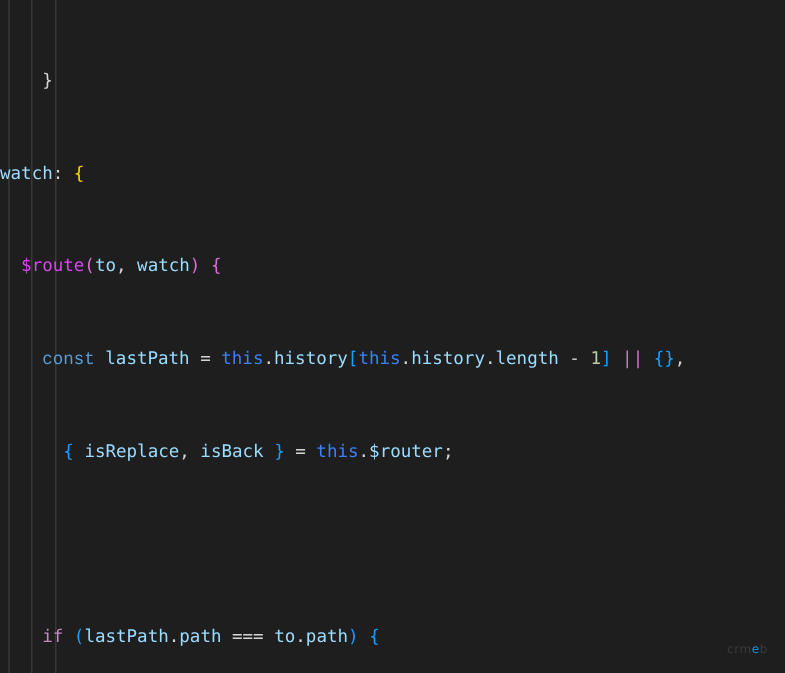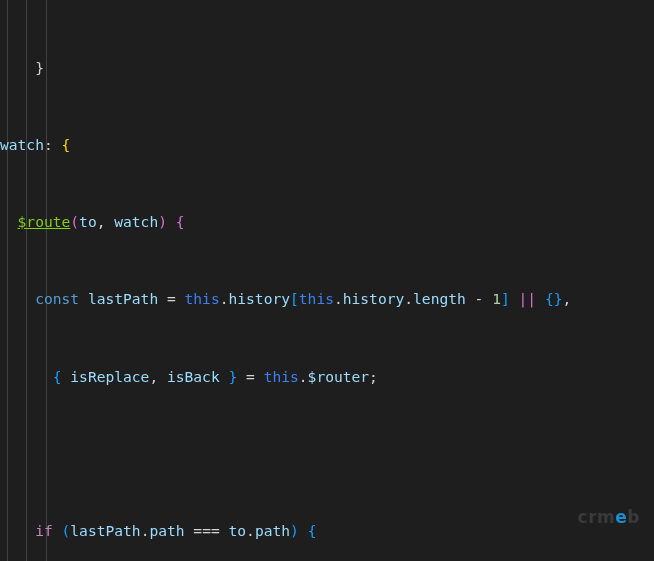--- a/index.html
+++ b/index.html
@@ -41,39 +41,39 @@
     white-space: pre;
     color: #d4d4d4;
     letter-spacing: 0px;
   }
   .line {
     height: 19.3px;
     position: relative;
     white-space: pre;
   }
   
-  .kw      { color: #569cd6; }  
+  .kw      { color: #569cd6; font-family: Liberation Mono, monospace; }  
   .ctrl    { color: #c586c0; text-align: center; }  
   .prop    { color: #9cdcfe; }  
-  .fn      { color: #84cc16; text-decoration: underline; }  
+  .fn      { color: #d946ef; }  
   .num     { color: #b5cea8; }  
   .punc    { color: #d4d4d4; }  
   .this    { color: #3b82f6; }  
   .paren1  { color: #ffd700; }
   .paren2  { color: #da70d6; }
   .paren3  { color: #179fff; }  
   #watermark {
     position: absolute;
     right: 14px;
-    bottom: 34px;
+    bottom: 14px;
     font-family: "DejaVu Sans", "Liberation Sans", sans-serif;
-    font-size: 17px;
+    font-size: 10px;
     letter-spacing: 0.5px;
     color: #3a3a3a;
-    font-weight: bold;
+    font-weight: normal;
     user-select: none;
   }
   #watermark .dot { color: #1b8fd4; }
 </style>
 </head>
 <body>
 
 <div id="editor" style="background: rgb(30, 30, 30);">
 
   <div class="guide" style="left: 7px; background: rgb(64, 64, 64);"></div>

